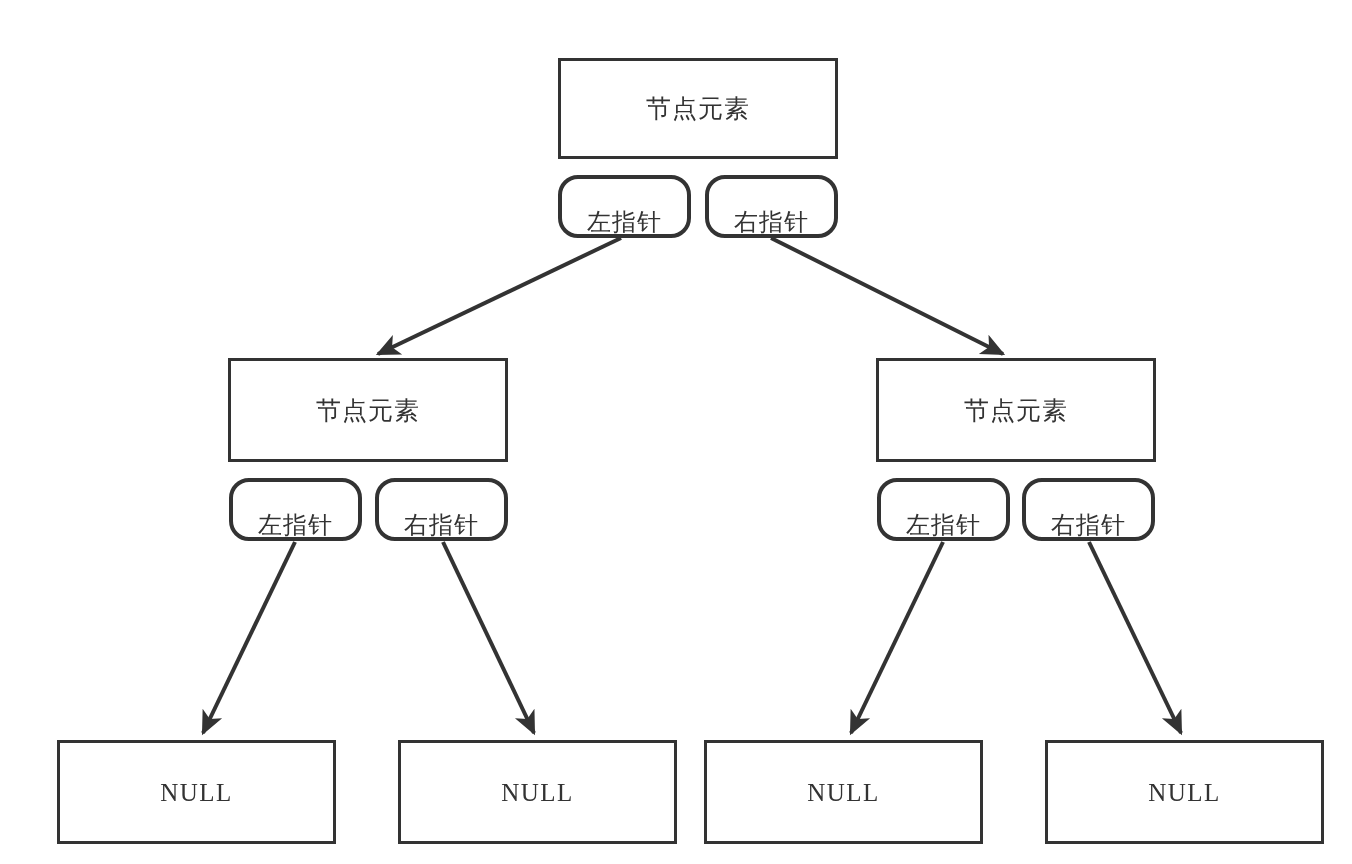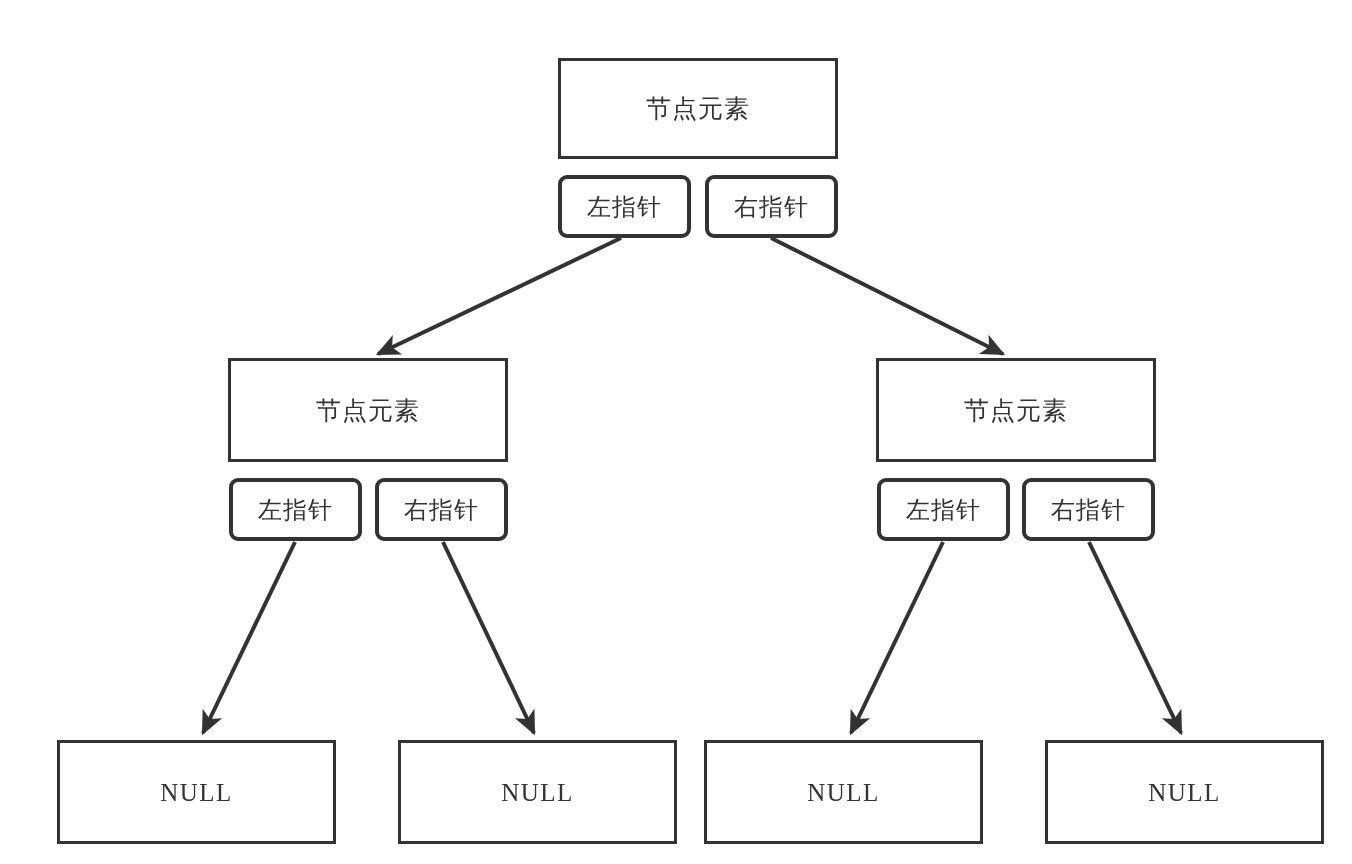--- a/index.html
+++ b/index.html
@@ -37,22 +37,23 @@
     font-size: 25px;
     font-weight: 400;
     letter-spacing: 1px;
     line-height: 1;
   }
   .elem-box {
     border-radius: 0;
   }
   .ptr-box {
     border-width: 4px;
-    border-radius: 9px;
+    border-radius: 20px;
     font-size: 24px;
+    align-items: flex-end;
   }
   .null-box {
     font-family: "Liberation Serif", serif;
     font-size: 25px;
     letter-spacing: 1.5px;
   }
 </style>
 </head>
 <body>
 

